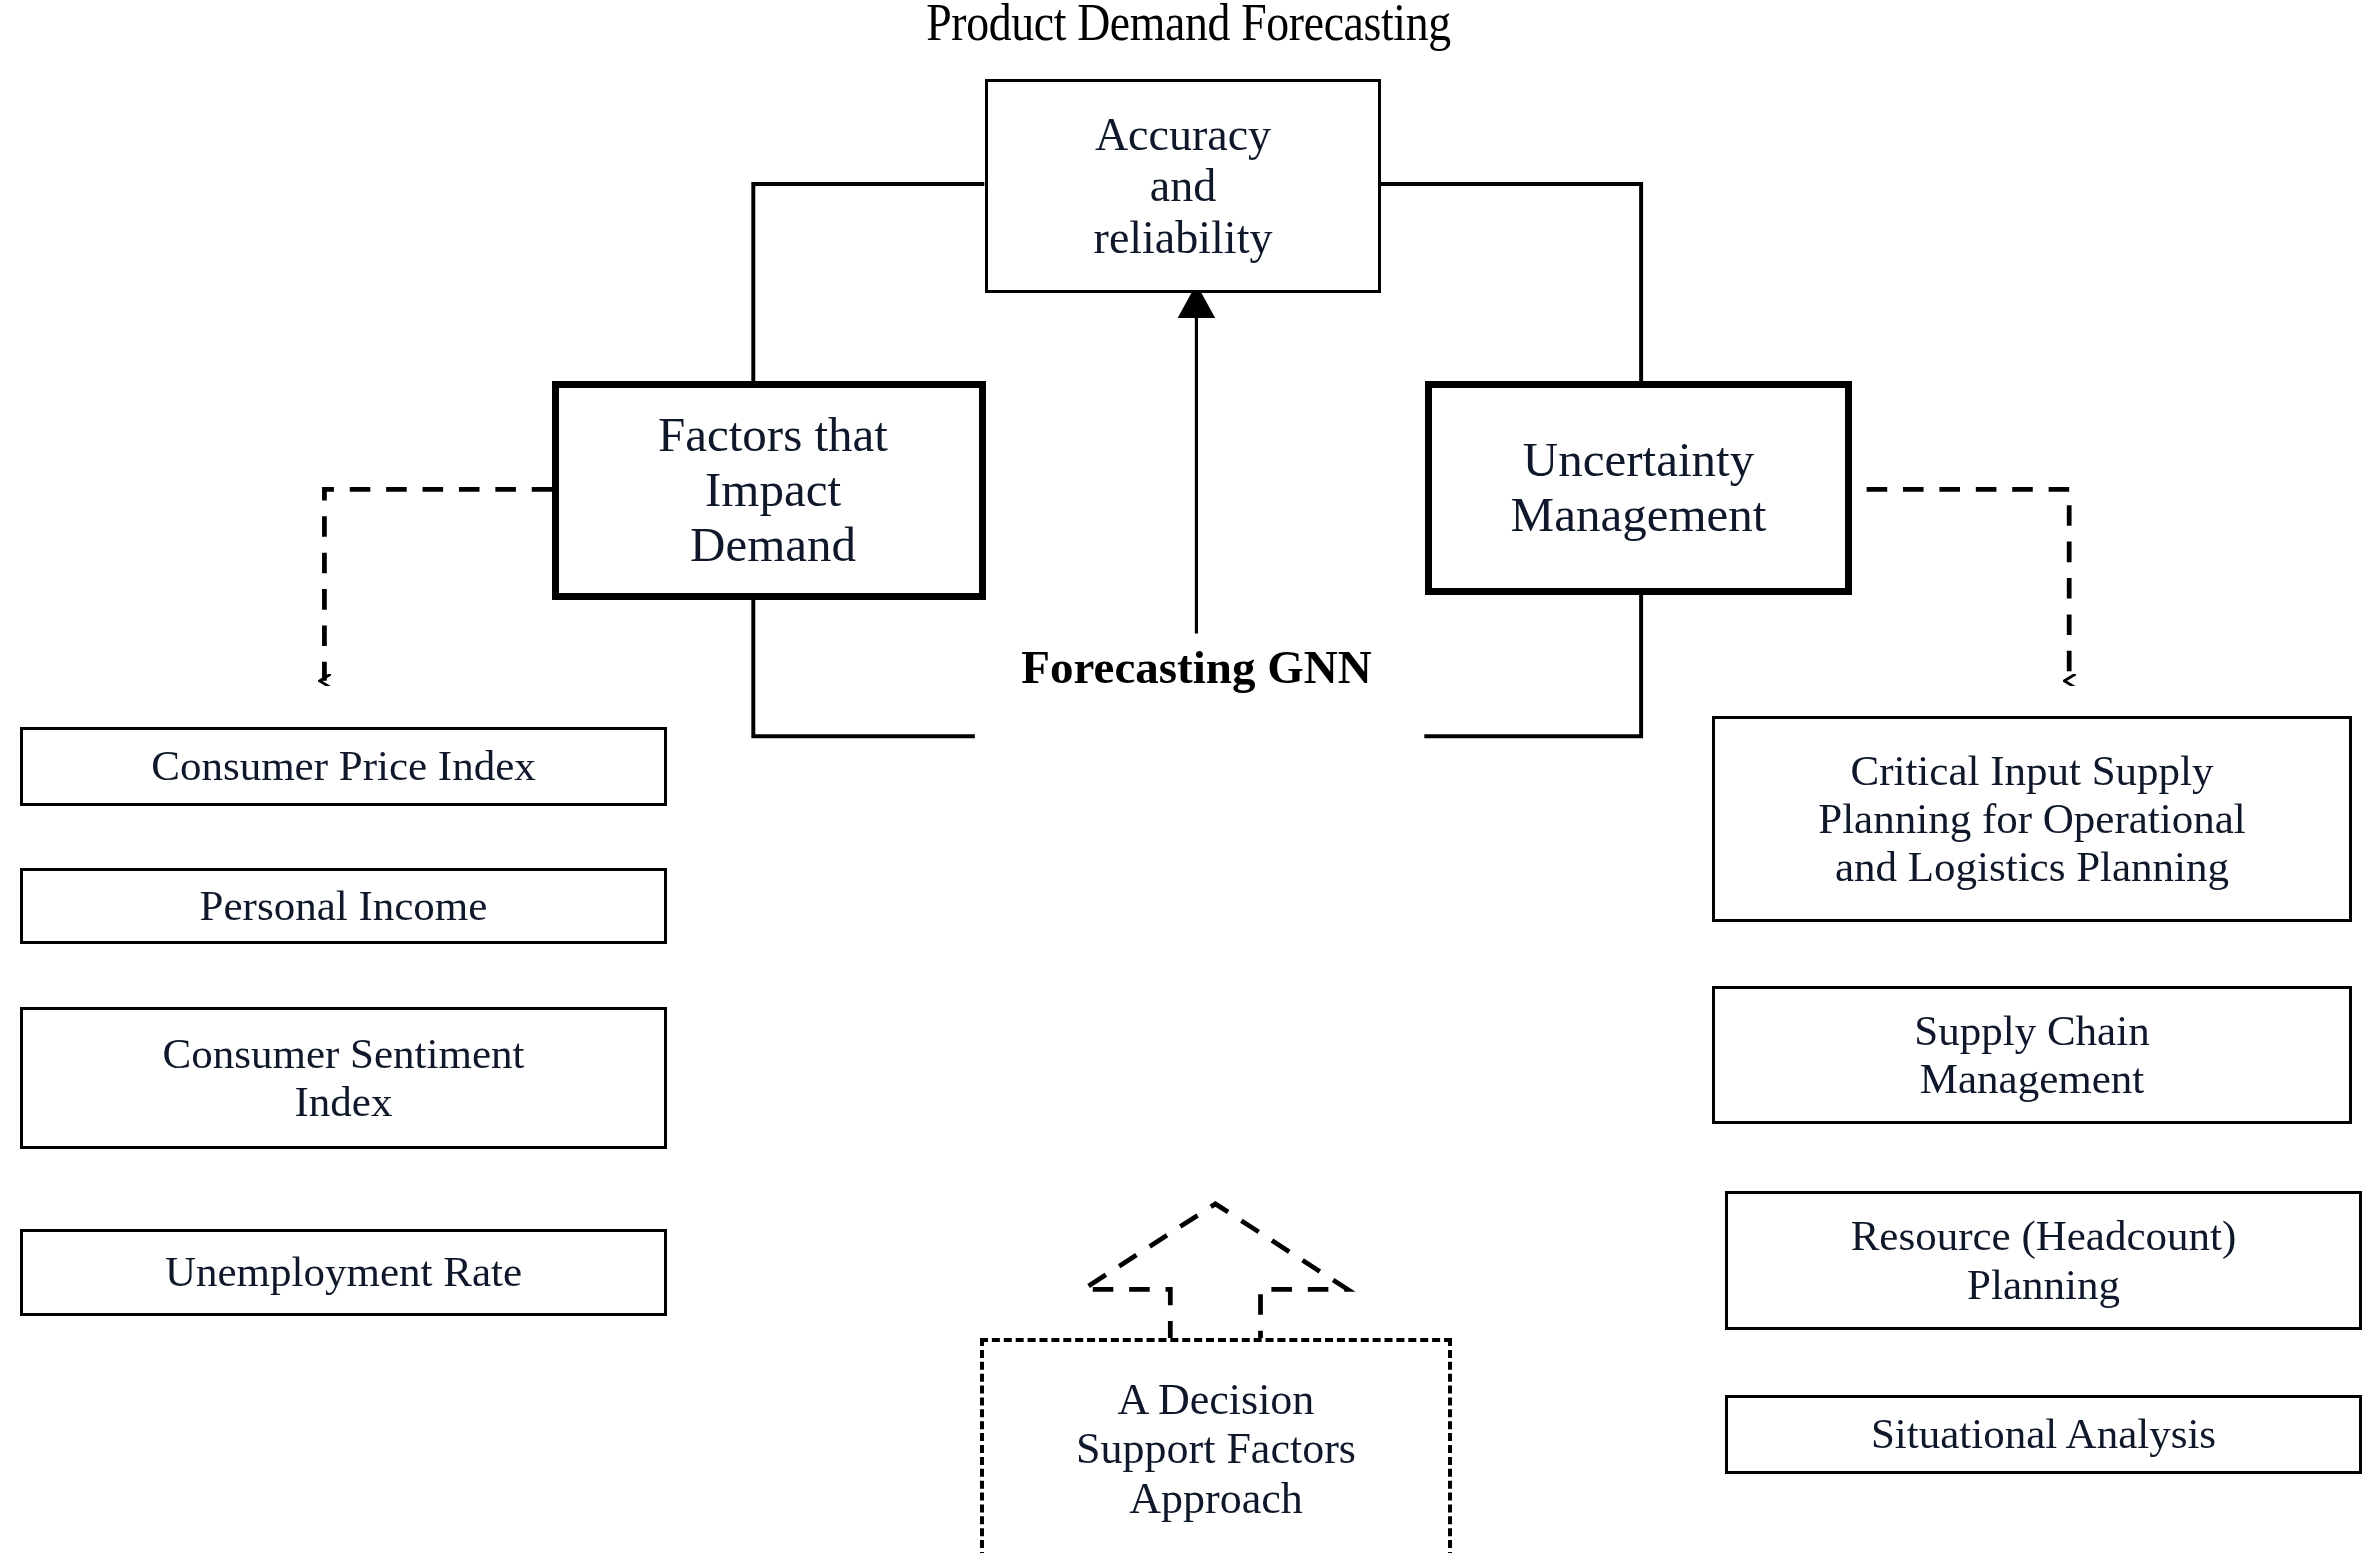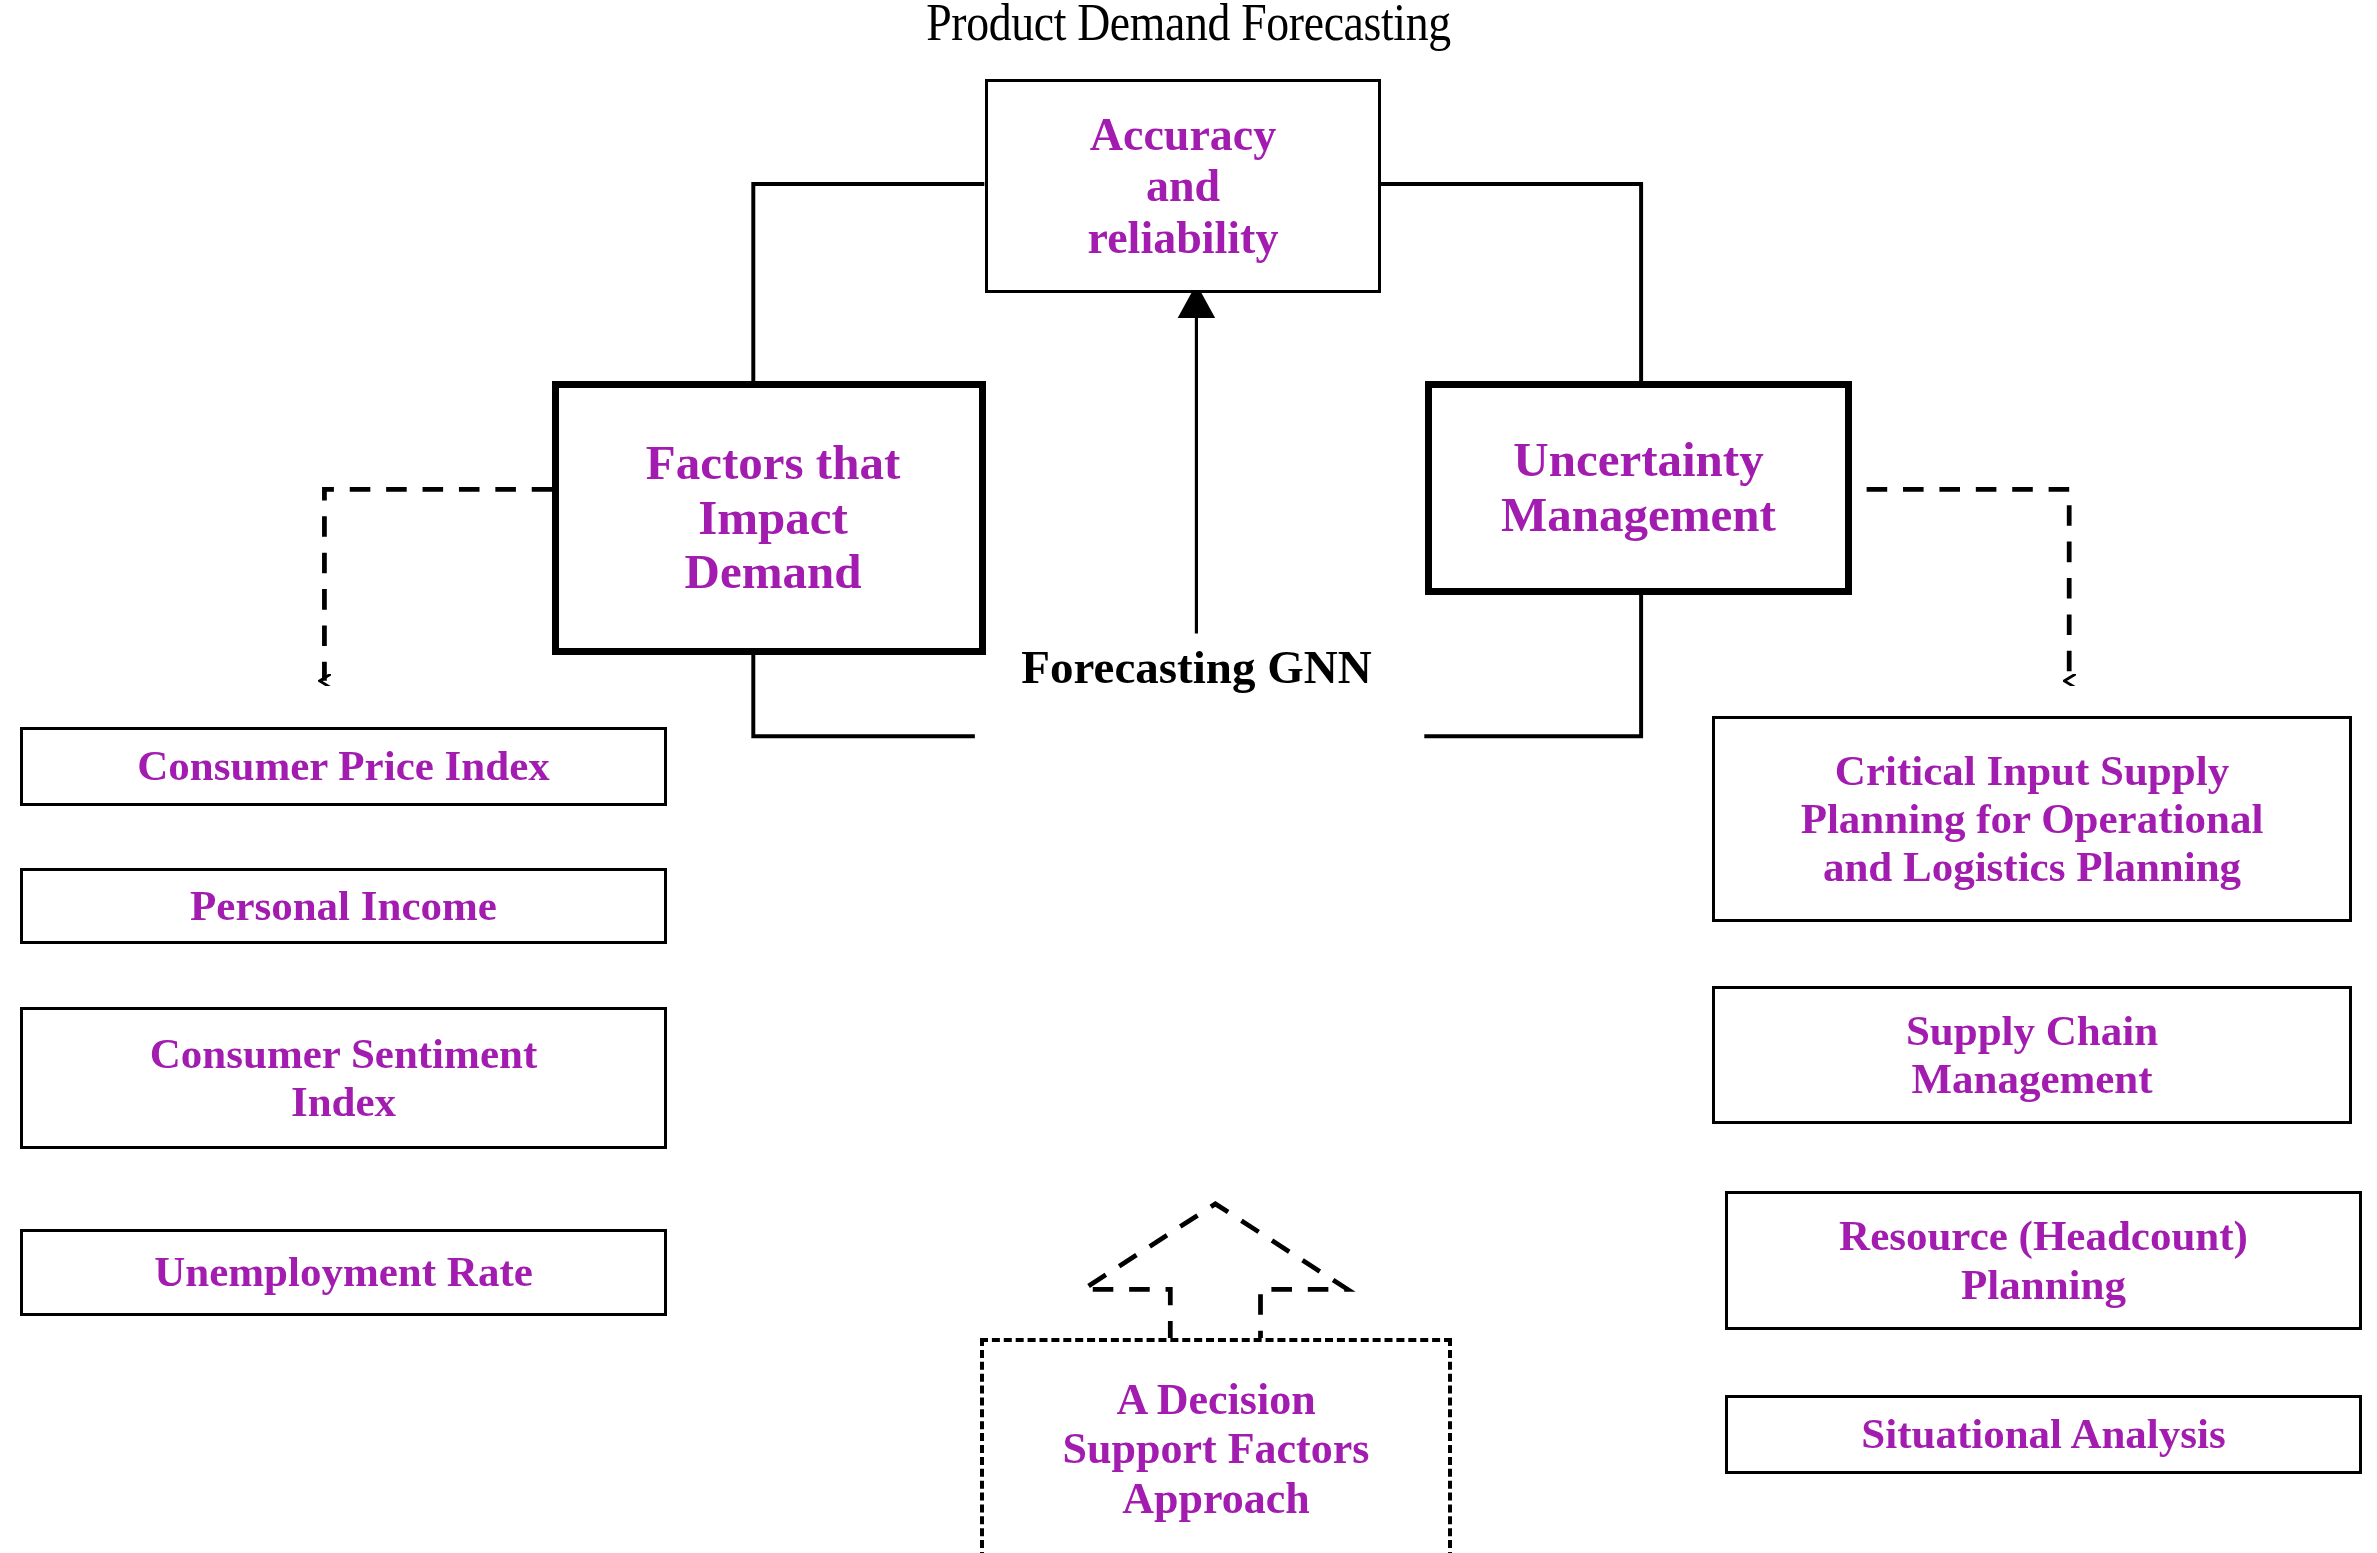--- a/index.html
+++ b/index.html
@@ -23,22 +23,21 @@
   }
   .node{
     position:absolute;
     box-sizing:border-box;
     background:#ffffff;
     display:flex;
     align-items:center;
     justify-content:center;
     text-align:center;
     line-height:1.12;
-    color:#a21caf;
-    font-weight:bold;
+    color:#0f172a;
   }
   .node span{display:block;width:100%;}
 
   
   .title{
     position:absolute;
     left:0;
     width:2377px;
     text-align:center;
     font-size:52px;
@@ -110,21 +109,21 @@
   <div class="title" style="top:-3.2px;">Product Demand Forecasting</div>
 
   <div class="node box-thin hub-accuracy" style="left:985px; top:79px; width:396px; height:214px;">
     <span>
       <span>Accuracy</span>
       <span>and</span>
       <span>reliability</span>
     </span>
   </div>
 
-  <div class="node box-thick hub-main" style="left:552px; top:381px; width:434px; height:274px;padding-left:8px;">
+  <div class="node box-thick hub-main" style="left:552px; top:381px; width:434px; height:219px;padding-left:8px;">
     <span>
       <span>Factors that</span>
       <span>Impact</span>
       <span>Demand</span>
     </span>
   </div>
 
   <div class="node box-thick hub-main" style="left:1425px; top:381px; width:427px; height:214px;">
     <span>
       <span>Uncertainty</span>

